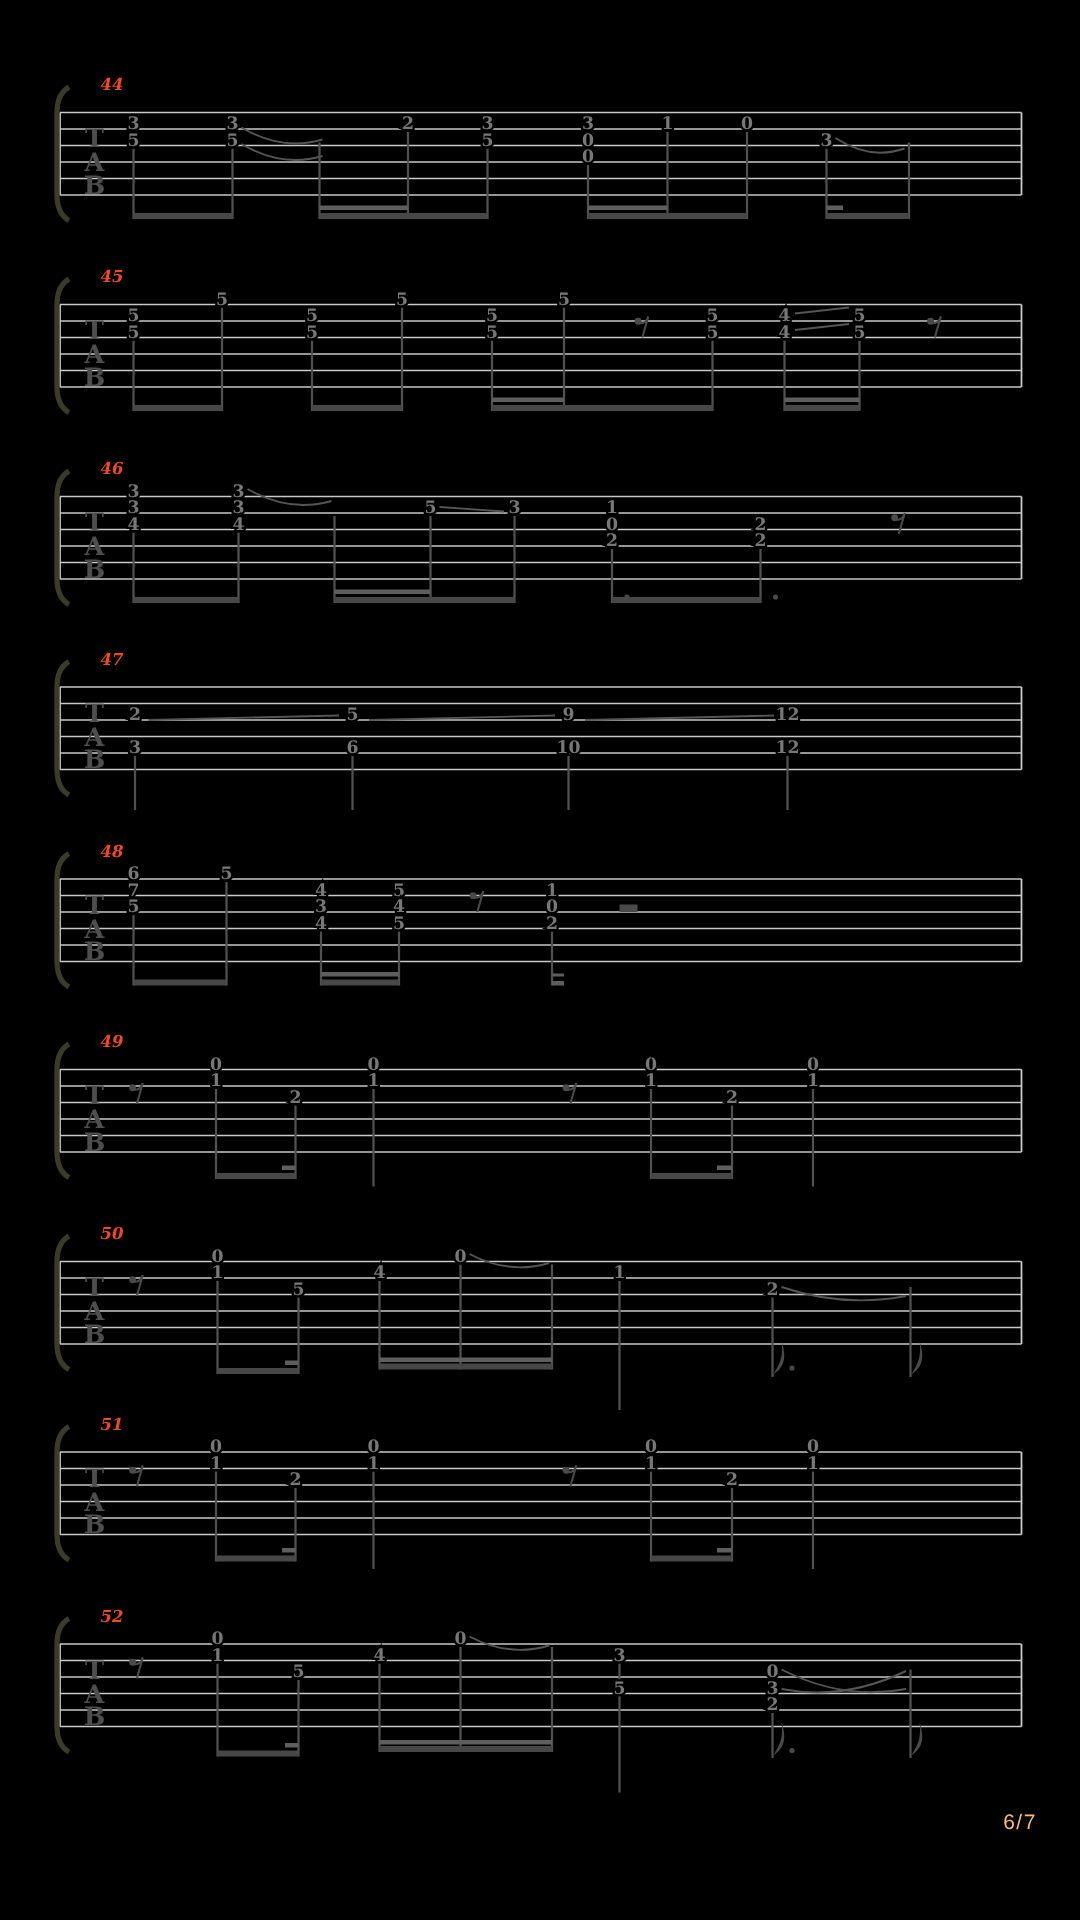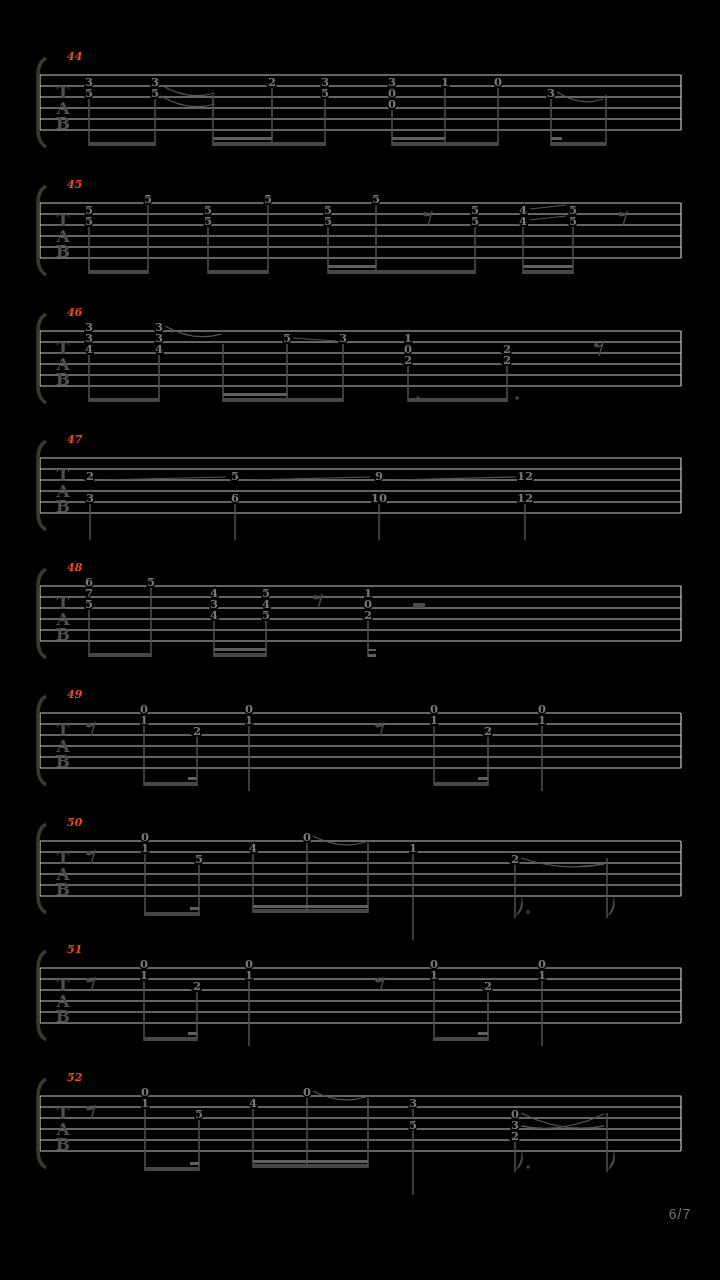--- a/index.html
+++ b/index.html
@@ -1,20 +1,20 @@
 <!DOCTYPE html>
 <html><head>
 <meta charset="utf-8">
 <style>
   html,body{margin:0;padding:0;background:#000;}
   .page{position:relative;width:720px;height:1280px;background:#000;overflow:hidden;
         font-family:"DejaVu Serif", serif;}
   #score{position:absolute;left:0;top:0;}
   .page-indicator{position:absolute;left:652px;top:1206px;width:56px;text-align:center;
-        color:#737373;font-size:14px;letter-spacing:1px;
+        color:#fdba74;font-size:14px;letter-spacing:1px;
         font-family:"Liberation Sans", sans-serif;}
 </style>
 </head>
 <body>
 
 <div class="page">
   <svg id="score" width="720" height="1280" viewBox="0 0 720 1280">
       <line x1="40" x2="681" y1="75" y2="75" stroke="#c9c9c9" stroke-width="1"></line>
       <line x1="40" x2="681" y1="86" y2="86" stroke="#c9c9c9" stroke-width="1"></line>
       <line x1="40" x2="681" y1="97" y2="97" stroke="#c9c9c9" stroke-width="1"></line>

